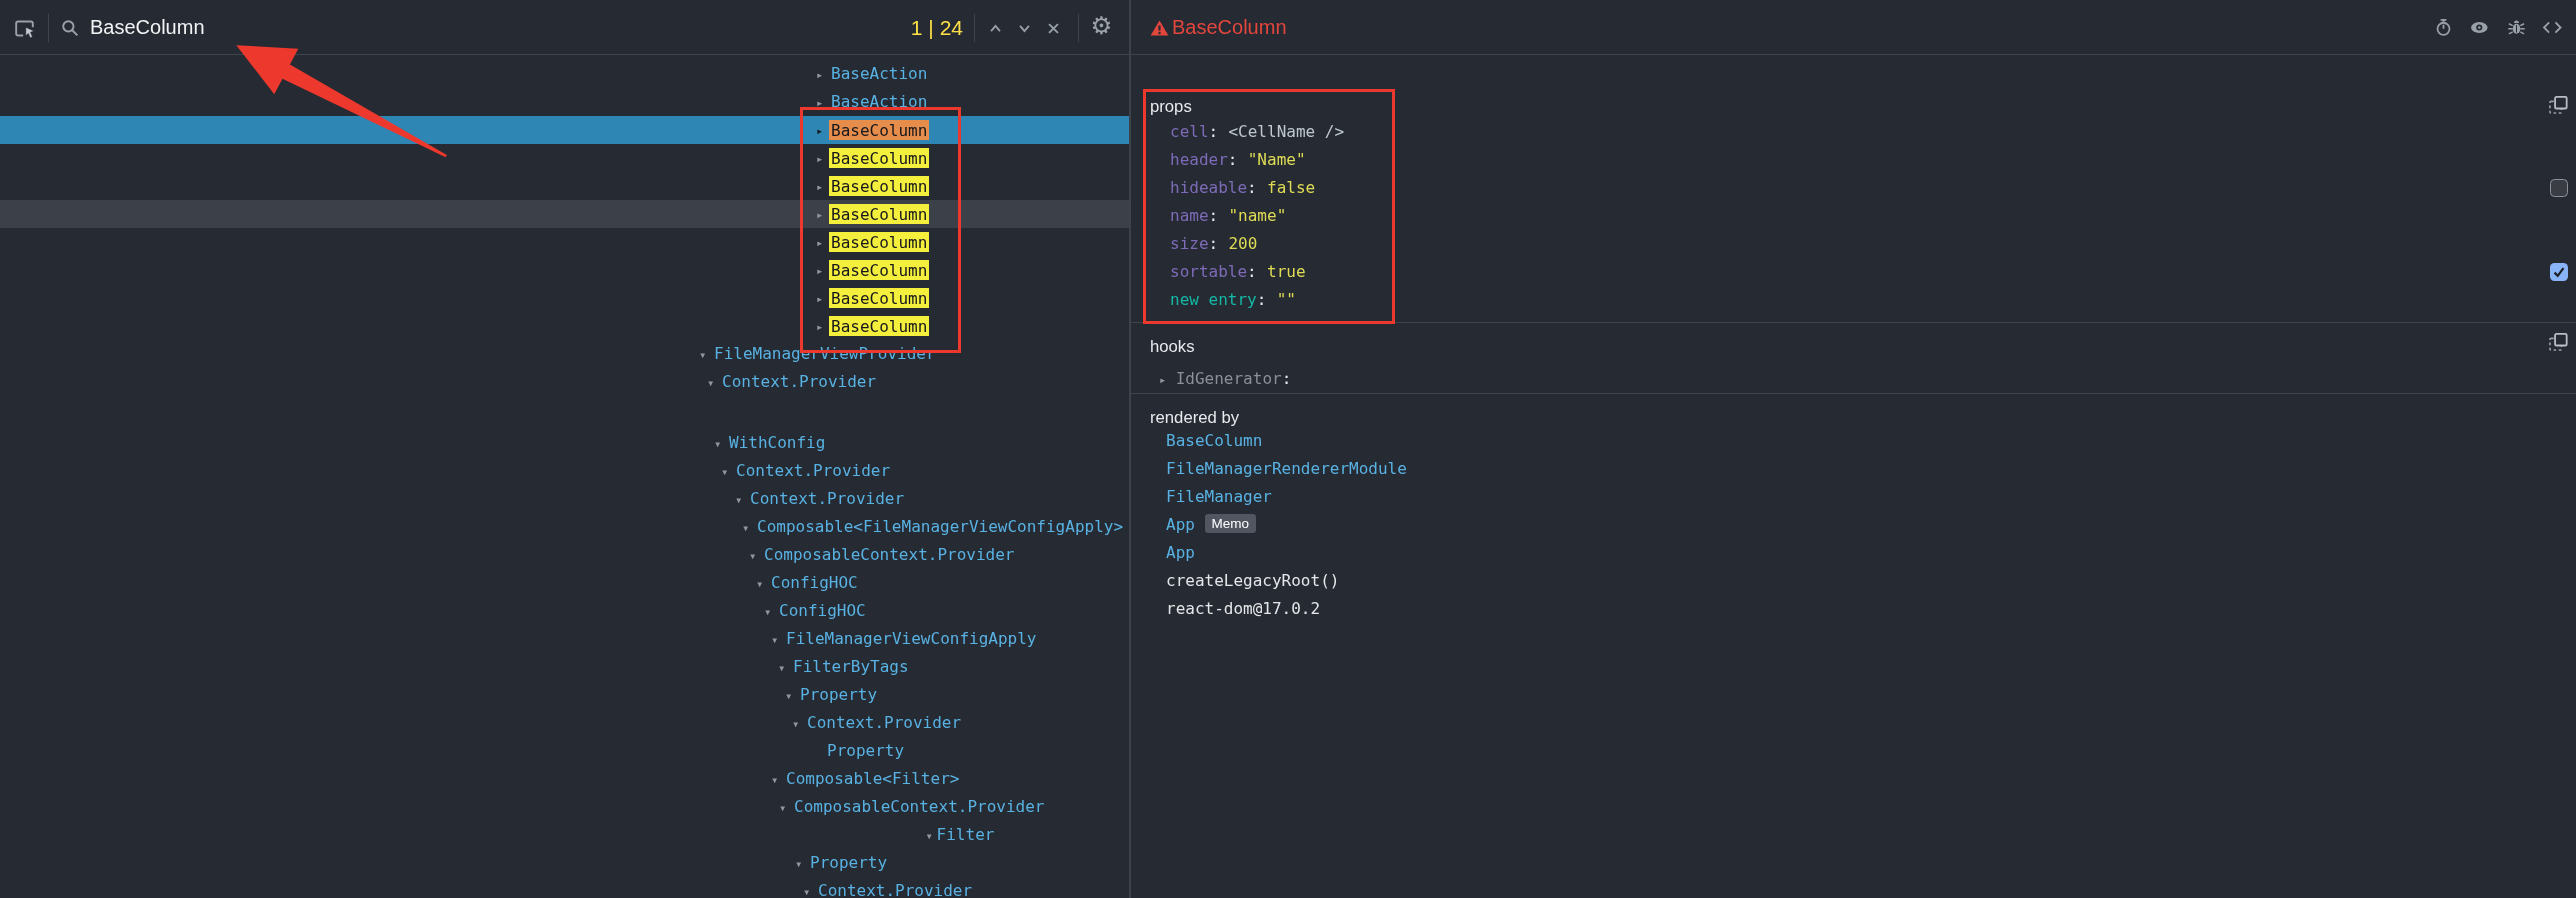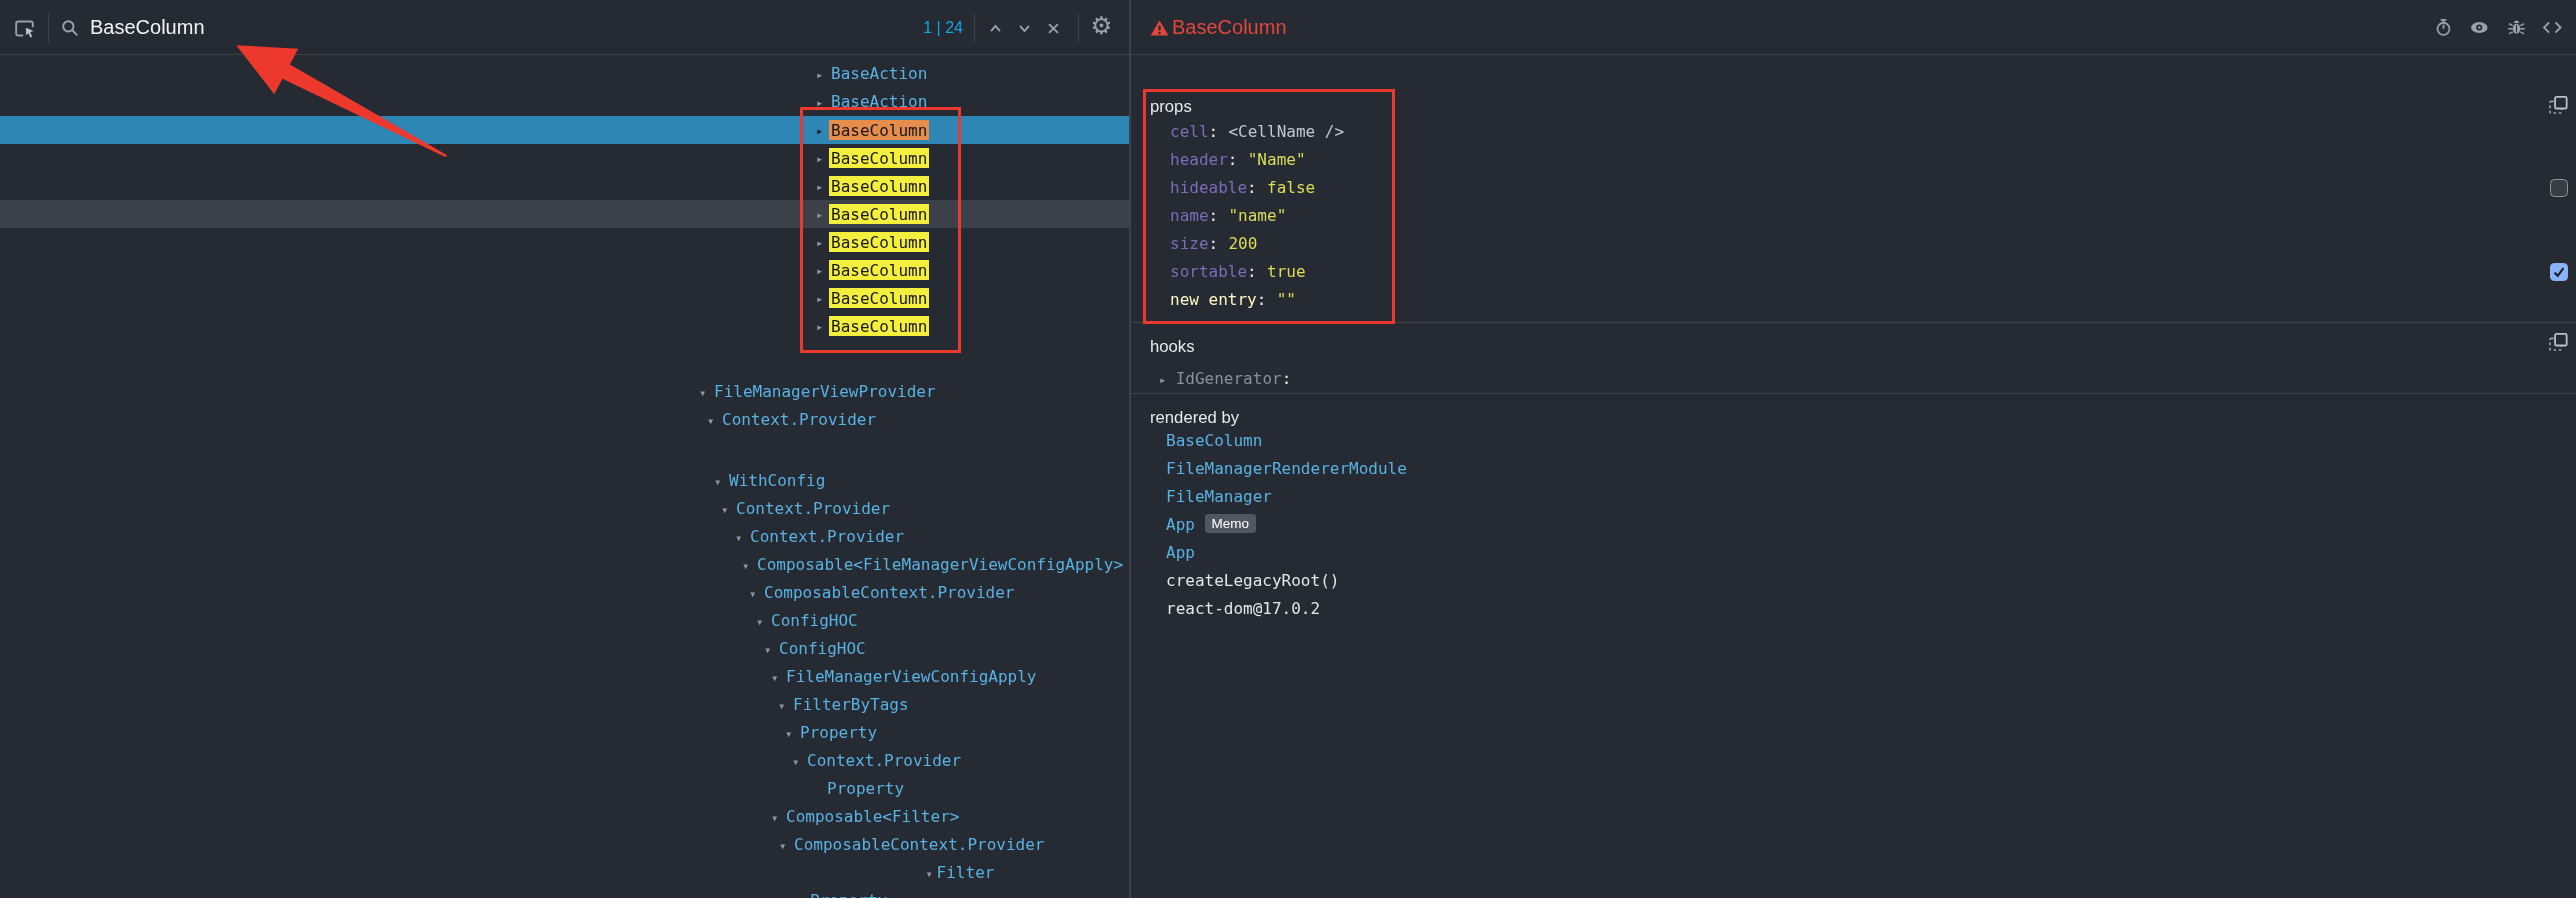--- a/index.html
+++ b/index.html
@@ -13,21 +13,21 @@
 
   
   .toolbar { position:absolute; left:0; top:0; right:0; height:55px; border-bottom:1.3px solid #3d424b; background:#262a32; z-index:4; }
   .vsep { position:absolute; top:13.5px; width:1.3px; height:28px; background:#3f444c; }
   .icon-btn { position:absolute; top:16.7px; width:23px; height:23px; display:flex; align-items:center; justify-content:center; cursor:pointer; }
   .icon-btn svg { display:block; }
 
   #search-input { position:absolute; left:90px; top:10.3px; width:739px; height:35px; background:transparent; border:none; outline:none;
                   color:#f2f3f5; font-size:20px; font-family:"Liberation Sans", sans-serif; }
   #result-counter { position:absolute; left:887px; top:0; width:76px; height:55px; line-height:55px; text-align:right;
-                    color:#0ea5e9; font-size:16px; }
+                    color:#fde047; font-size:21px; }
   #gear-glyph { font-size:24.4px; color:#99a0a8; line-height:23px; }
 
   
   #tree-rows { position:absolute; left:0; top:55px; width:1129px; padding-top:5.1px; }
   .tree-row { height:28px; line-height:28px; white-space:nowrap; font-family:"DejaVu Sans Mono", monospace; font-size:16px; color:#58b2e3; cursor:pointer; }
   .tree-row.selected { background:#2e86b5; }
   .tree-row.hover    { background:#3c4149; }
   .twisty { display:inline-block; width:15px; font-size:12.2px; color:#9097a0; }
   .tree-row.selected .twisty { color:#171c22; }
   .tree-label.match   { background:#f4ee3c; color:#16181c; padding:0.6px 1.9px; margin-left:-1.9px; }
@@ -48,21 +48,21 @@
   #section-hooks .sec-header { top:11.6px; }
   #section-rendered .sec-header { top:12.2px; }
 
   .copy-btn { position:absolute; right:7.7px; width:20.6px; height:20.6px; cursor:pointer; }
   #section-props .copy-btn { top:40px; }
   #section-hooks .copy-btn { top:9px; }
 
   #prop-entries { position:absolute; left:0; right:0; top:63px; }
   .prop-row { position:relative; height:28px; line-height:28px; padding-left:39px; font-family:"DejaVu Sans Mono", monospace; font-size:16px; white-space:nowrap; }
   .pkey { color:#7d6bb8; }
-  .pkey.dim { color:#fef9c3; }
+  .pkey.dim { color:#14b8a6; }
   .pcolon { color:#e8eaed; padding-right:10.3px; }
   .pval.string, .pval.number, .pval.boolean, .pval.new { color:#dedb55; }
   .pval.element { color:#bfc7cf; }
   .prop-checkbox { position:absolute; right:7.7px; top:5.1px; width:18px; height:18px; border-radius:4.5px; cursor:pointer; }
   .prop-checkbox.unchecked { background:#3a3e44; border:1.9px solid #8d929a; }
   .prop-checkbox.checked   { background:#8ab4f8; display:flex; align-items:center; justify-content:center; }
 
   #hook-row { position:absolute; top:42px; left:28px; height:28px; line-height:28px; font-family:"DejaVu Sans Mono", monospace; font-size:16px; }
   #hook-row .twisty { width:16.7px; }
   .hook-name { color:#8a8f98; }
@@ -137,21 +137,21 @@
       <div class="tree-row" style="padding-left: 816px;"><span class="twisty">▸</span><span class="tree-label">BaseAction</span></div>
       <div class="tree-row" style="padding-left: 816px;"><span class="twisty">▸</span><span class="tree-label">BaseAction</span></div>
       <div class="tree-row selected" style="padding-left: 816px;"><span class="twisty">▸</span><span class="tree-label current">BaseColumn</span></div>
       <div class="tree-row" style="padding-left: 816px;"><span class="twisty">▸</span><span class="tree-label match">BaseColumn</span></div>
       <div class="tree-row" style="padding-left: 816px;"><span class="twisty">▸</span><span class="tree-label match">BaseColumn</span></div>
       <div class="tree-row hover" style="padding-left: 816px;"><span class="twisty">▸</span><span class="tree-label match">BaseColumn</span></div>
       <div class="tree-row" style="padding-left: 816px;"><span class="twisty">▸</span><span class="tree-label match">BaseColumn</span></div>
       <div class="tree-row" style="padding-left: 816px;"><span class="twisty">▸</span><span class="tree-label match">BaseColumn</span></div>
       <div class="tree-row" style="padding-left: 816px;"><span class="twisty">▸</span><span class="tree-label match">BaseColumn</span></div>
       <div class="tree-row" style="padding-left: 816px;"><span class="twisty">▸</span><span class="tree-label match">BaseColumn</span></div>
-      <div class="tree-row" style="padding-left: 699px; margin-top: 38px;"><span class="twisty">▾</span><span class="tree-label">FileManagerViewProvider</span></div>
+      <div class="tree-row" style="padding-left: 699px;"><span class="twisty">▾</span><span class="tree-label">FileManagerViewProvider</span></div>
       <div class="tree-row" style="padding-left: 707px;"><span class="twisty">▾</span><span class="tree-label">Context.Provider</span></div>
       <div class="tree-row" style="padding-left: 714px; margin-top: 33px;"><span class="twisty">▾</span><span class="tree-label">WithConfig</span></div>
       <div class="tree-row" style="padding-left: 721px;"><span class="twisty">▾</span><span class="tree-label">Context.Provider</span></div>
       <div class="tree-row" style="padding-left: 735px;"><span class="twisty">▾</span><span class="tree-label">Context.Provider</span></div>
       <div class="tree-row" style="padding-left: 742px;"><span class="twisty">▾</span><span class="tree-label">Composable&lt;FileManagerViewConfigApply&gt;</span></div>
       <div class="tree-row" style="padding-left: 749px;"><span class="twisty">▾</span><span class="tree-label">ComposableContext.Provider</span></div>
       <div class="tree-row" style="padding-left: 756px;"><span class="twisty">▾</span><span class="tree-label">ConfigHOC</span></div>
       <div class="tree-row" style="padding-left: 764px;"><span class="twisty">▾</span><span class="tree-label">ConfigHOC</span></div>
       <div class="tree-row" style="padding-left: 771px;"><span class="twisty">▾</span><span class="tree-label">FileManagerViewConfigApply</span></div>
       <div class="tree-row" style="padding-left: 778px;"><span class="twisty">▾</span><span class="tree-label">FilterByTags</span></div>

